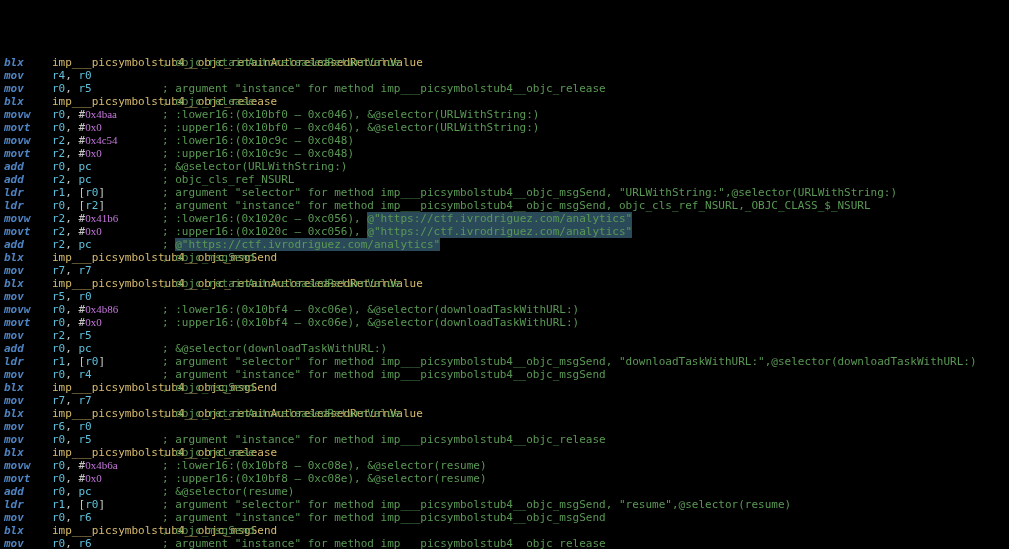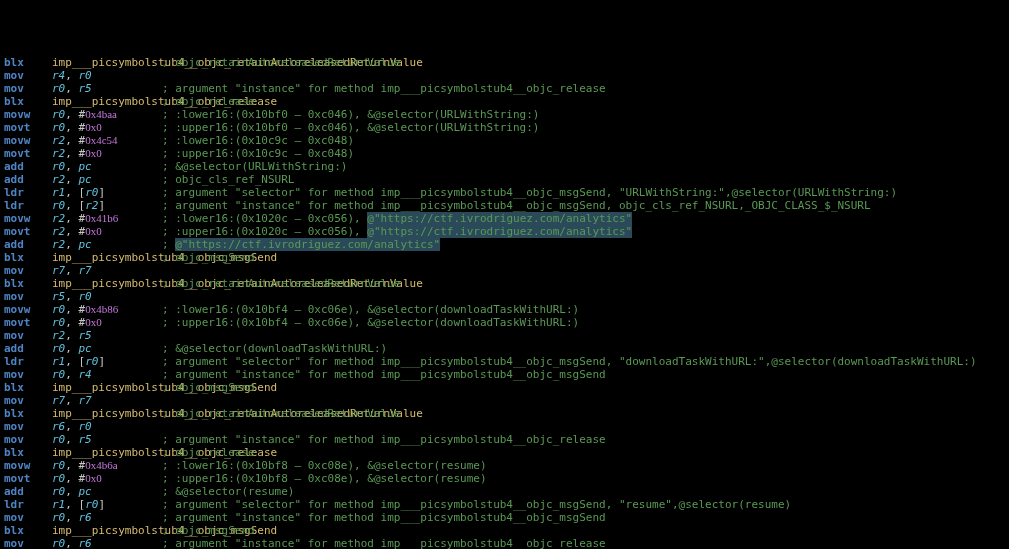--- a/index.html
+++ b/index.html
@@ -11,27 +11,27 @@
     line-height: 13px;
     color: #c8c8c8;
     white-space: pre;
     overflow: hidden;
     width: 1009px;
     height: 549px;
     box-sizing: border-box;
   }
   .line { display: block; }
   .mn { color: #4f84c4; font-weight: bold; }  
-  .reg { color: #5fc0dc; font-style: italic; }                     
+  .reg { color: #5fc0dc; }                     
   .num { color: #c678dd; font-family: Liberation Serif, serif; }                     
   .sym { color: #d7bb6d; }                     
   .cmt { color: #5a9955; }                     
   .hl  { background: #2a4a5a; }                
   .pnc { color: #c8c8c8; }                     
-  .pad-mn { display:inline-block; width:48px; } 
+  .pad-mn { display:inline-block; width:48px;font-style:italic; } 
   .pad-op { display:inline-block; width:110px; }
 </style>
 </head>
 <body>
 
 
 
 <div id="disasm"><div class="line"><span class="mn pad-mn">blx</span><span class="pad-op"><span class="sym">imp___picsymbolstub4__objc_retainAutoreleasedReturnValue</span></span><span class="cmt">; objc_retainAutoreleasedReturnValue</span></div><div class="line"><span class="mn pad-mn">mov</span><span class="pad-op"><span class="reg">r4</span><span class="pnc">, </span><span class="reg">r0</span></span></div><div class="line"><span class="mn pad-mn">mov</span><span class="pad-op"><span class="reg">r0</span><span class="pnc">, </span><span class="reg">r5</span></span><span class="cmt">; argument "instance" for method imp___picsymbolstub4__objc_release</span></div><div class="line"><span class="mn pad-mn">blx</span><span class="pad-op"><span class="sym">imp___picsymbolstub4__objc_release</span></span><span class="cmt">; objc_release</span></div><div class="line"><span class="mn pad-mn">movw</span><span class="pad-op"><span class="reg">r0</span><span class="pnc">, #</span><span class="num">0x4baa</span></span><span class="cmt">; :lower16:(0x10bf0 – 0xc046), &amp;@selector(URLWithString:)</span></div><div class="line"><span class="mn pad-mn">movt</span><span class="pad-op"><span class="reg">r0</span><span class="pnc">, #</span><span class="num">0x0</span></span><span class="cmt">; :upper16:(0x10bf0 – 0xc046), &amp;@selector(URLWithString:)</span></div><div class="line"><span class="mn pad-mn">movw</span><span class="pad-op"><span class="reg">r2</span><span class="pnc">, #</span><span class="num">0x4c54</span></span><span class="cmt">; :lower16:(0x10c9c – 0xc048)</span></div><div class="line"><span class="mn pad-mn">movt</span><span class="pad-op"><span class="reg">r2</span><span class="pnc">, #</span><span class="num">0x0</span></span><span class="cmt">; :upper16:(0x10c9c – 0xc048)</span></div><div class="line"><span class="mn pad-mn">add</span><span class="pad-op"><span class="reg">r0</span><span class="pnc">, </span><span class="reg">pc</span></span><span class="cmt">; &amp;@selector(URLWithString:)</span></div><div class="line"><span class="mn pad-mn">add</span><span class="pad-op"><span class="reg">r2</span><span class="pnc">, </span><span class="reg">pc</span></span><span class="cmt">; objc_cls_ref_NSURL</span></div><div class="line"><span class="mn pad-mn">ldr</span><span class="pad-op"><span class="reg">r1</span><span class="pnc">, [</span><span class="reg">r0</span><span class="pnc">]</span></span><span class="cmt">; argument "selector" for method imp___picsymbolstub4__objc_msgSend, "URLWithString:",@selector(URLWithString:)</span></div><div class="line"><span class="mn pad-mn">ldr</span><span class="pad-op"><span class="reg">r0</span><span class="pnc">, [</span><span class="reg">r2</span><span class="pnc">]</span></span><span class="cmt">; argument "instance" for method imp___picsymbolstub4__objc_msgSend, objc_cls_ref_NSURL,_OBJC_CLASS_$_NSURL</span></div><div class="line"><span class="mn pad-mn">movw</span><span class="pad-op"><span class="reg">r2</span><span class="pnc">, #</span><span class="num">0x41b6</span></span><span class="cmt">; :lower16:(0x1020c – 0xc056), </span><span class="cmt hl">@"https://ctf.ivrodriguez.com/analytics"</span></div><div class="line"><span class="mn pad-mn">movt</span><span class="pad-op"><span class="reg">r2</span><span class="pnc">, #</span><span class="num">0x0</span></span><span class="cmt">; :upper16:(0x1020c – 0xc056), </span><span class="cmt hl">@"https://ctf.ivrodriguez.com/analytics"</span></div><div class="line"><span class="mn pad-mn">add</span><span class="pad-op"><span class="reg">r2</span><span class="pnc">, </span><span class="reg">pc</span></span><span class="cmt">; </span><span class="cmt hl">@"https://ctf.ivrodriguez.com/analytics"</span></div><div class="line"><span class="mn pad-mn">blx</span><span class="pad-op"><span class="sym">imp___picsymbolstub4__objc_msgSend</span></span><span class="cmt">; objc_msgSend</span></div><div class="line"><span class="mn pad-mn">mov</span><span class="pad-op"><span class="reg">r7</span><span class="pnc">, </span><span class="reg">r7</span></span></div><div class="line"><span class="mn pad-mn">blx</span><span class="pad-op"><span class="sym">imp___picsymbolstub4__objc_retainAutoreleasedReturnValue</span></span><span class="cmt">; objc_retainAutoreleasedReturnValue</span></div><div class="line"><span class="mn pad-mn">mov</span><span class="pad-op"><span class="reg">r5</span><span class="pnc">, </span><span class="reg">r0</span></span></div><div class="line"><span class="mn pad-mn">movw</span><span class="pad-op"><span class="reg">r0</span><span class="pnc">, #</span><span class="num">0x4b86</span></span><span class="cmt">; :lower16:(0x10bf4 – 0xc06e), &amp;@selector(downloadTaskWithURL:)</span></div><div class="line"><span class="mn pad-mn">movt</span><span class="pad-op"><span class="reg">r0</span><span class="pnc">, #</span><span class="num">0x0</span></span><span class="cmt">; :upper16:(0x10bf4 – 0xc06e), &amp;@selector(downloadTaskWithURL:)</span></div><div class="line"><span class="mn pad-mn">mov</span><span class="pad-op"><span class="reg">r2</span><span class="pnc">, </span><span class="reg">r5</span></span></div><div class="line"><span class="mn pad-mn">add</span><span class="pad-op"><span class="reg">r0</span><span class="pnc">, </span><span class="reg">pc</span></span><span class="cmt">; &amp;@selector(downloadTaskWithURL:)</span></div><div class="line"><span class="mn pad-mn">ldr</span><span class="pad-op"><span class="reg">r1</span><span class="pnc">, [</span><span class="reg">r0</span><span class="pnc">]</span></span><span class="cmt">; argument "selector" for method imp___picsymbolstub4__objc_msgSend, "downloadTaskWithURL:",@selector(downloadTaskWithURL:)</span></div><div class="line"><span class="mn pad-mn">mov</span><span class="pad-op"><span class="reg">r0</span><span class="pnc">, </span><span class="reg">r4</span></span><span class="cmt">; argument "instance" for method imp___picsymbolstub4__objc_msgSend</span></div><div class="line"><span class="mn pad-mn">blx</span><span class="pad-op"><span class="sym">imp___picsymbolstub4__objc_msgSend</span></span><span class="cmt">; objc_msgSend</span></div><div class="line"><span class="mn pad-mn">mov</span><span class="pad-op"><span class="reg">r7</span><span class="pnc">, </span><span class="reg">r7</span></span></div><div class="line"><span class="mn pad-mn">blx</span><span class="pad-op"><span class="sym">imp___picsymbolstub4__objc_retainAutoreleasedReturnValue</span></span><span class="cmt">; objc_retainAutoreleasedReturnValue</span></div><div class="line"><span class="mn pad-mn">mov</span><span class="pad-op"><span class="reg">r6</span><span class="pnc">, </span><span class="reg">r0</span></span></div><div class="line"><span class="mn pad-mn">mov</span><span class="pad-op"><span class="reg">r0</span><span class="pnc">, </span><span class="reg">r5</span></span><span class="cmt">; argument "instance" for method imp___picsymbolstub4__objc_release</span></div><div class="line"><span class="mn pad-mn">blx</span><span class="pad-op"><span class="sym">imp___picsymbolstub4__objc_release</span></span><span class="cmt">; objc_release</span></div><div class="line"><span class="mn pad-mn">movw</span><span class="pad-op"><span class="reg">r0</span><span class="pnc">, #</span><span class="num">0x4b6a</span></span><span class="cmt">; :lower16:(0x10bf8 – 0xc08e), &amp;@selector(resume)</span></div><div class="line"><span class="mn pad-mn">movt</span><span class="pad-op"><span class="reg">r0</span><span class="pnc">, #</span><span class="num">0x0</span></span><span class="cmt">; :upper16:(0x10bf8 – 0xc08e), &amp;@selector(resume)</span></div><div class="line"><span class="mn pad-mn">add</span><span class="pad-op"><span class="reg">r0</span><span class="pnc">, </span><span class="reg">pc</span></span><span class="cmt">; &amp;@selector(resume)</span></div><div class="line"><span class="mn pad-mn">ldr</span><span class="pad-op"><span class="reg">r1</span><span class="pnc">, [</span><span class="reg">r0</span><span class="pnc">]</span></span><span class="cmt">; argument "selector" for method imp___picsymbolstub4__objc_msgSend, "resume",@selector(resume)</span></div><div class="line"><span class="mn pad-mn">mov</span><span class="pad-op"><span class="reg">r0</span><span class="pnc">, </span><span class="reg">r6</span></span><span class="cmt">; argument "instance" for method imp___picsymbolstub4__objc_msgSend</span></div><div class="line"><span class="mn pad-mn">blx</span><span class="pad-op"><span class="sym">imp___picsymbolstub4__objc_msgSend</span></span><span class="cmt">; objc_msgSend</span></div><div class="line"><span class="mn pad-mn">mov</span><span class="pad-op"><span class="reg">r0</span><span class="pnc">, </span><span class="reg">r6</span></span><span class="cmt">; argument "instance" for method imp___picsymbolstub4__objc_release</span></div></div>
 
 

